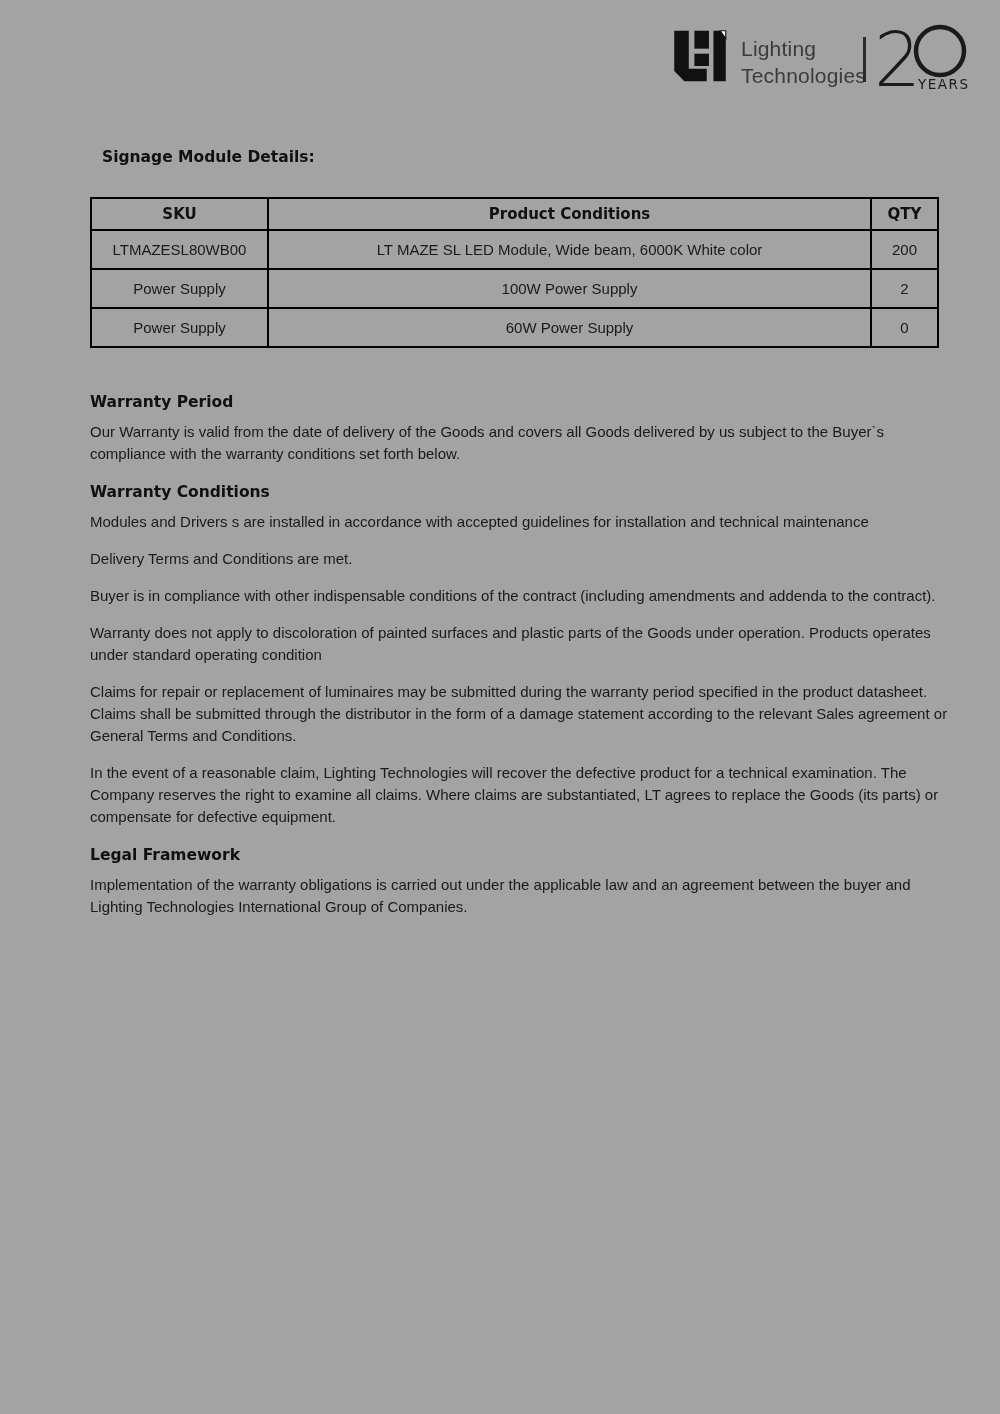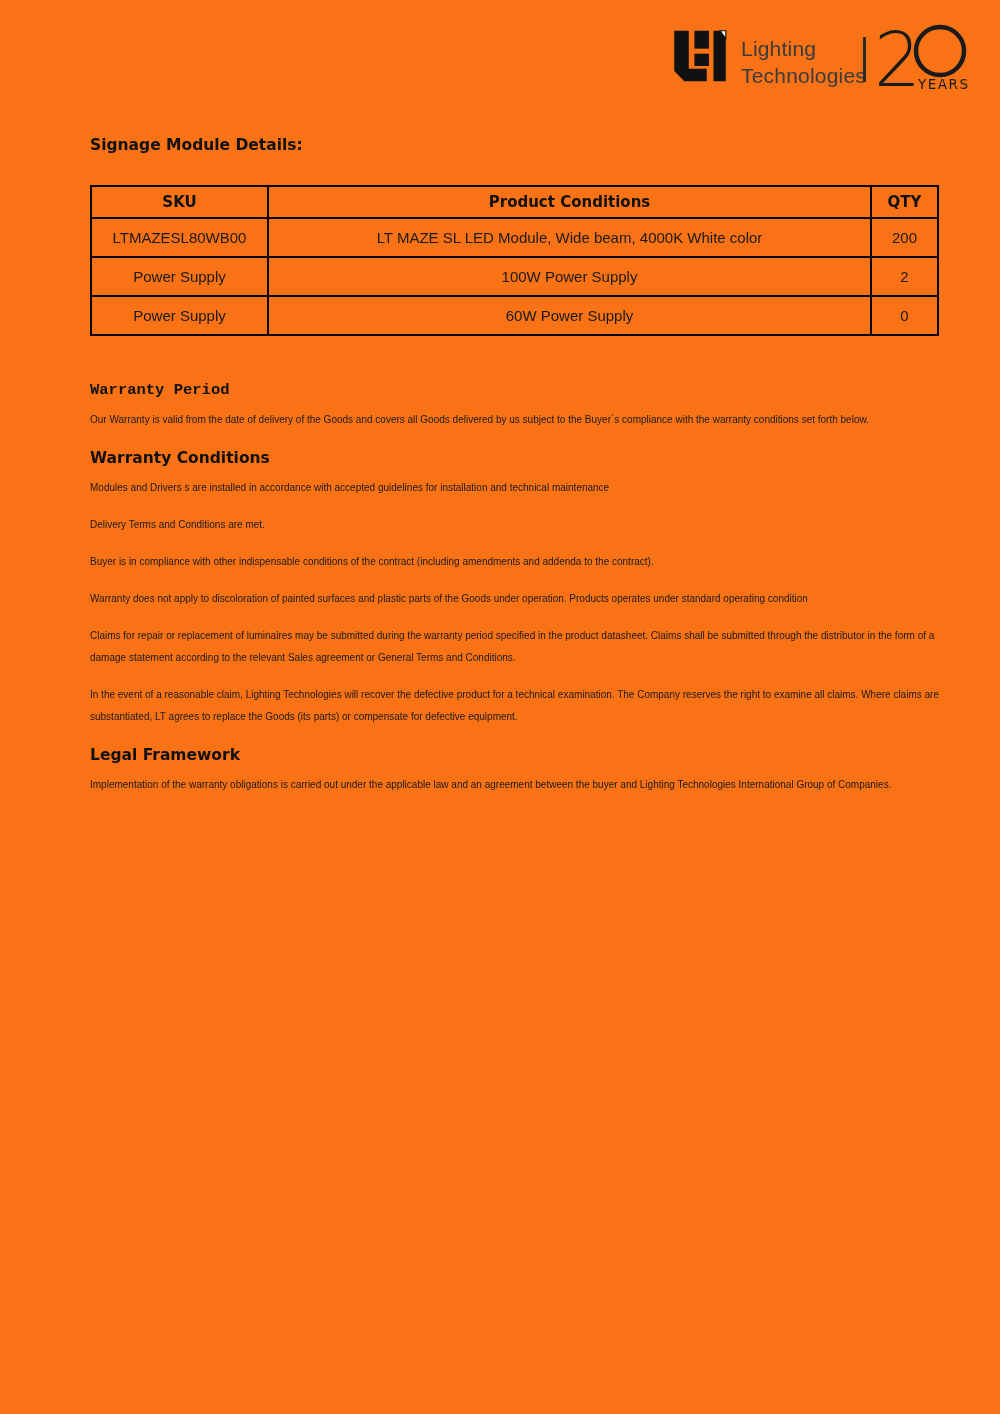--- a/index.html
+++ b/index.html
@@ -1,19 +1,19 @@
 <!DOCTYPE html>
 <html><head>
 <meta charset="utf-8">
 <style>
   html,body { margin:0; padding:0; background:#ffffff; }
   .page {
     position:relative;
     width:1000px; height:1414px;
-    background:#f97316;
+    background:#a3a3a3;
     font-family:"Liberation Sans", sans-serif;
     color:#1a1a1a;
     overflow:hidden;
   }
 
   
   .lt-mark { position:absolute; left:672px; top:27px; width:56px; height:59px; }
   .brand {
     position:absolute; left:741px; top:35px;
     font-size:21px; line-height:27px; color:#3b3b3b;
@@ -25,21 +25,21 @@
     width:3px; height:45px; background:#2b2b2b;
   }
   .anniv { position:absolute; left:874px; top:24px; width:105px; height:72px; }
 
   
   .content { position:absolute; left:90px; top:136px; width:872px; }
 
   h3.doc-heading {
     font-family:"DejaVu Sans", sans-serif;
     font-size:15.5px; font-weight:bold;
-    margin:0; color:#111;
+    margin:12px; color:#111;
   }
 
   table.product-table {
     border-collapse:collapse; table-layout:fixed;
     width:847px; margin-top:31px;
   }
   .product-table th, .product-table td {
     border:2px solid #000;
     text-align:center; vertical-align:middle;
     font-size:15px; padding:0 4px;
@@ -50,23 +50,23 @@
     font-weight:bold; height:30px; color:#111;border-radius:7px;
   }
   .product-table td { height:37px; color:#1a1a1a; }
 
   .sections { margin-top:45px; }
   .sections h4 {
     font-family:"DejaVu Sans", sans-serif;
     font-size:15.5px; font-weight:bold;
     margin:18px 0 10px; color:#111;
   }
-  .sections h4:first-child { margin-top:12px;font-family:Liberation Mono, monospace; }
+  .sections h4:first-child { margin-top:12px; }
   .sections p {
-    font-size:10px; line-height:22px;
+    font-size:15px; line-height:22px;
     margin:0 0 15px; color:#1a1a1a;
   }
 </style>
 </head>
 <body>
 
 <div class="page">
 
   <div>
     <svg class="lt-mark" viewBox="0 0 100 104" xmlns="http://www.w3.org/2000/svg">
@@ -109,21 +109,21 @@
       <thead>
         <tr>
           <th>SKU</th>
           <th>Product Conditions</th>
           <th>QTY</th>
         </tr>
       </thead>
       <tbody>
         <tr>
           <td>LTMAZESL80WB00</td>
-          <td>LT MAZE SL LED Module, Wide beam, 4000K White color</td>
+          <td>LT MAZE SL LED Module, Wide beam, 6000K White color</td>
           <td>200</td>
         </tr>
         <tr>
           <td>Power Supply</td>
           <td>100W Power Supply</td>
           <td>2</td>
         </tr>
         <tr>
           <td>Power Supply</td>
           <td>60W Power Supply</td>

